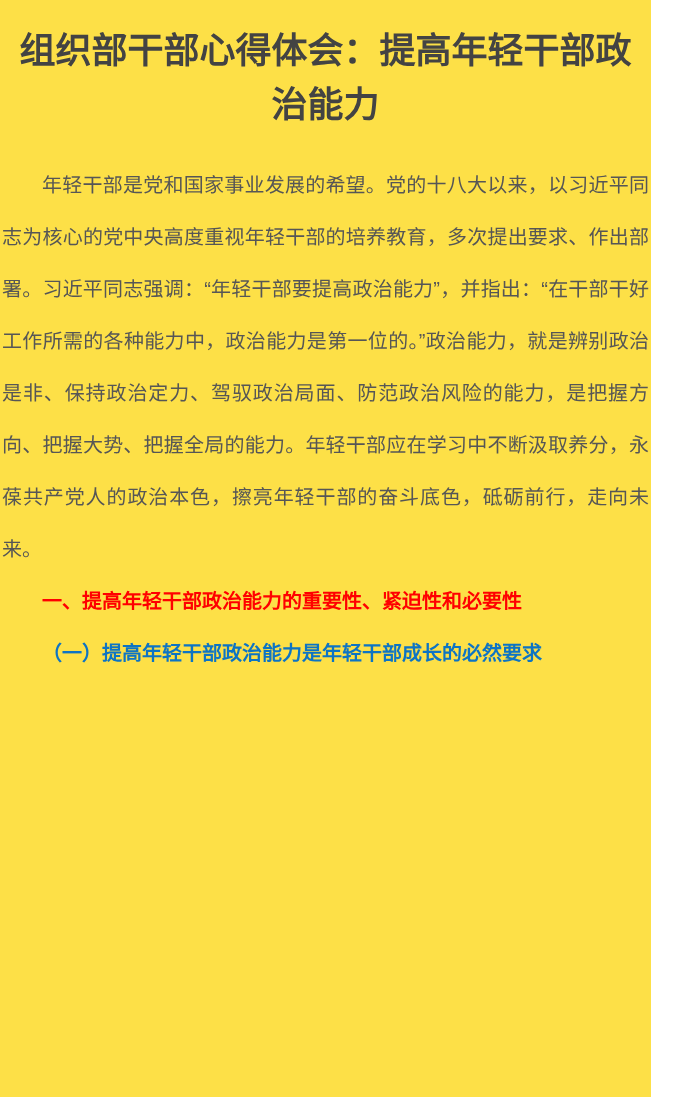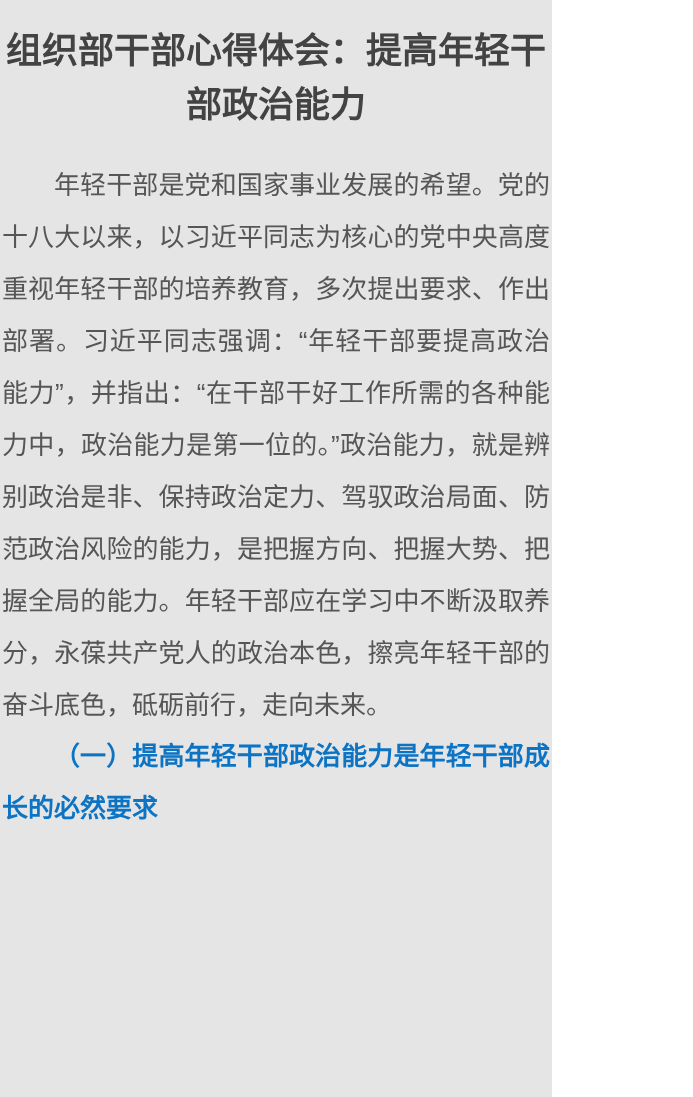--- a/index.html
+++ b/index.html
@@ -6,37 +6,37 @@
     margin: 0;
     padding: 0;
     background: #ffffff;
   }
   body {
     width: 693px;
     font-family: "Liberation Sans", "DejaVu Sans", sans-serif;
   }
   .page {
     box-sizing: border-box;
-    width: 552px;
+    width: 651px;
     min-height: 1097px;
     padding: 24px 2px 8px 2px;
-    background: #e5e5e5;
+    background: #fde047;
     overflow: hidden;
   }
   .title {
     margin: 0 4px 27px 4px;
     font-size: 36px;
     line-height: 54px;
     font-weight: 700;
     color: #434343;
     text-align: center;
   }
   .para {
     margin: 0;
-    font-size: 26px;
+    font-size: 20px;
     line-height: 52px;
     text-align: justify;
     text-indent: 2em;
     letter-spacing: 0;
   }
   .para.body-text {
     color: #565656;
   }
   .para.heading-red {
     color: #ff0000;
@@ -49,16 +49,17 @@
   }
 </style>
 </head>
 <body>
 
 <main class="page">
   <h1 class="title">组织部干部心得体会：提高年轻干部政治能力</h1>
 
   <p class="para body-text">年轻干部是党和国家事业发展的希望。党的十八大以来，以习近平同志为核心的党中央高度重视年轻干部的培养教育，多次提出要求、作出部署。习近平同志强调：“年轻干部要提高政治能力”，并指出：“在干部干好工作所需的各种能力中，政治能力是第一位的。”政治能力，就是辨别政治是非、保持政治定力、驾驭政治局面、防范政治风险的能力，是把握方向、把握大势、把握全局的能力。年轻干部应在学习中不断汲取养分，永葆共产党人的政治本色，擦亮年轻干部的奋斗底色，砥砺前行，走向未来。</p>
 
+  <p class="para heading-red">一、提高年轻干部政治能力的重要性、紧迫性和必要性</p>
 
   <p class="para heading-blue">（一）提高年轻干部政治能力是年轻干部成长的必然要求</p>
 
 </main>
 
 </body></html>

